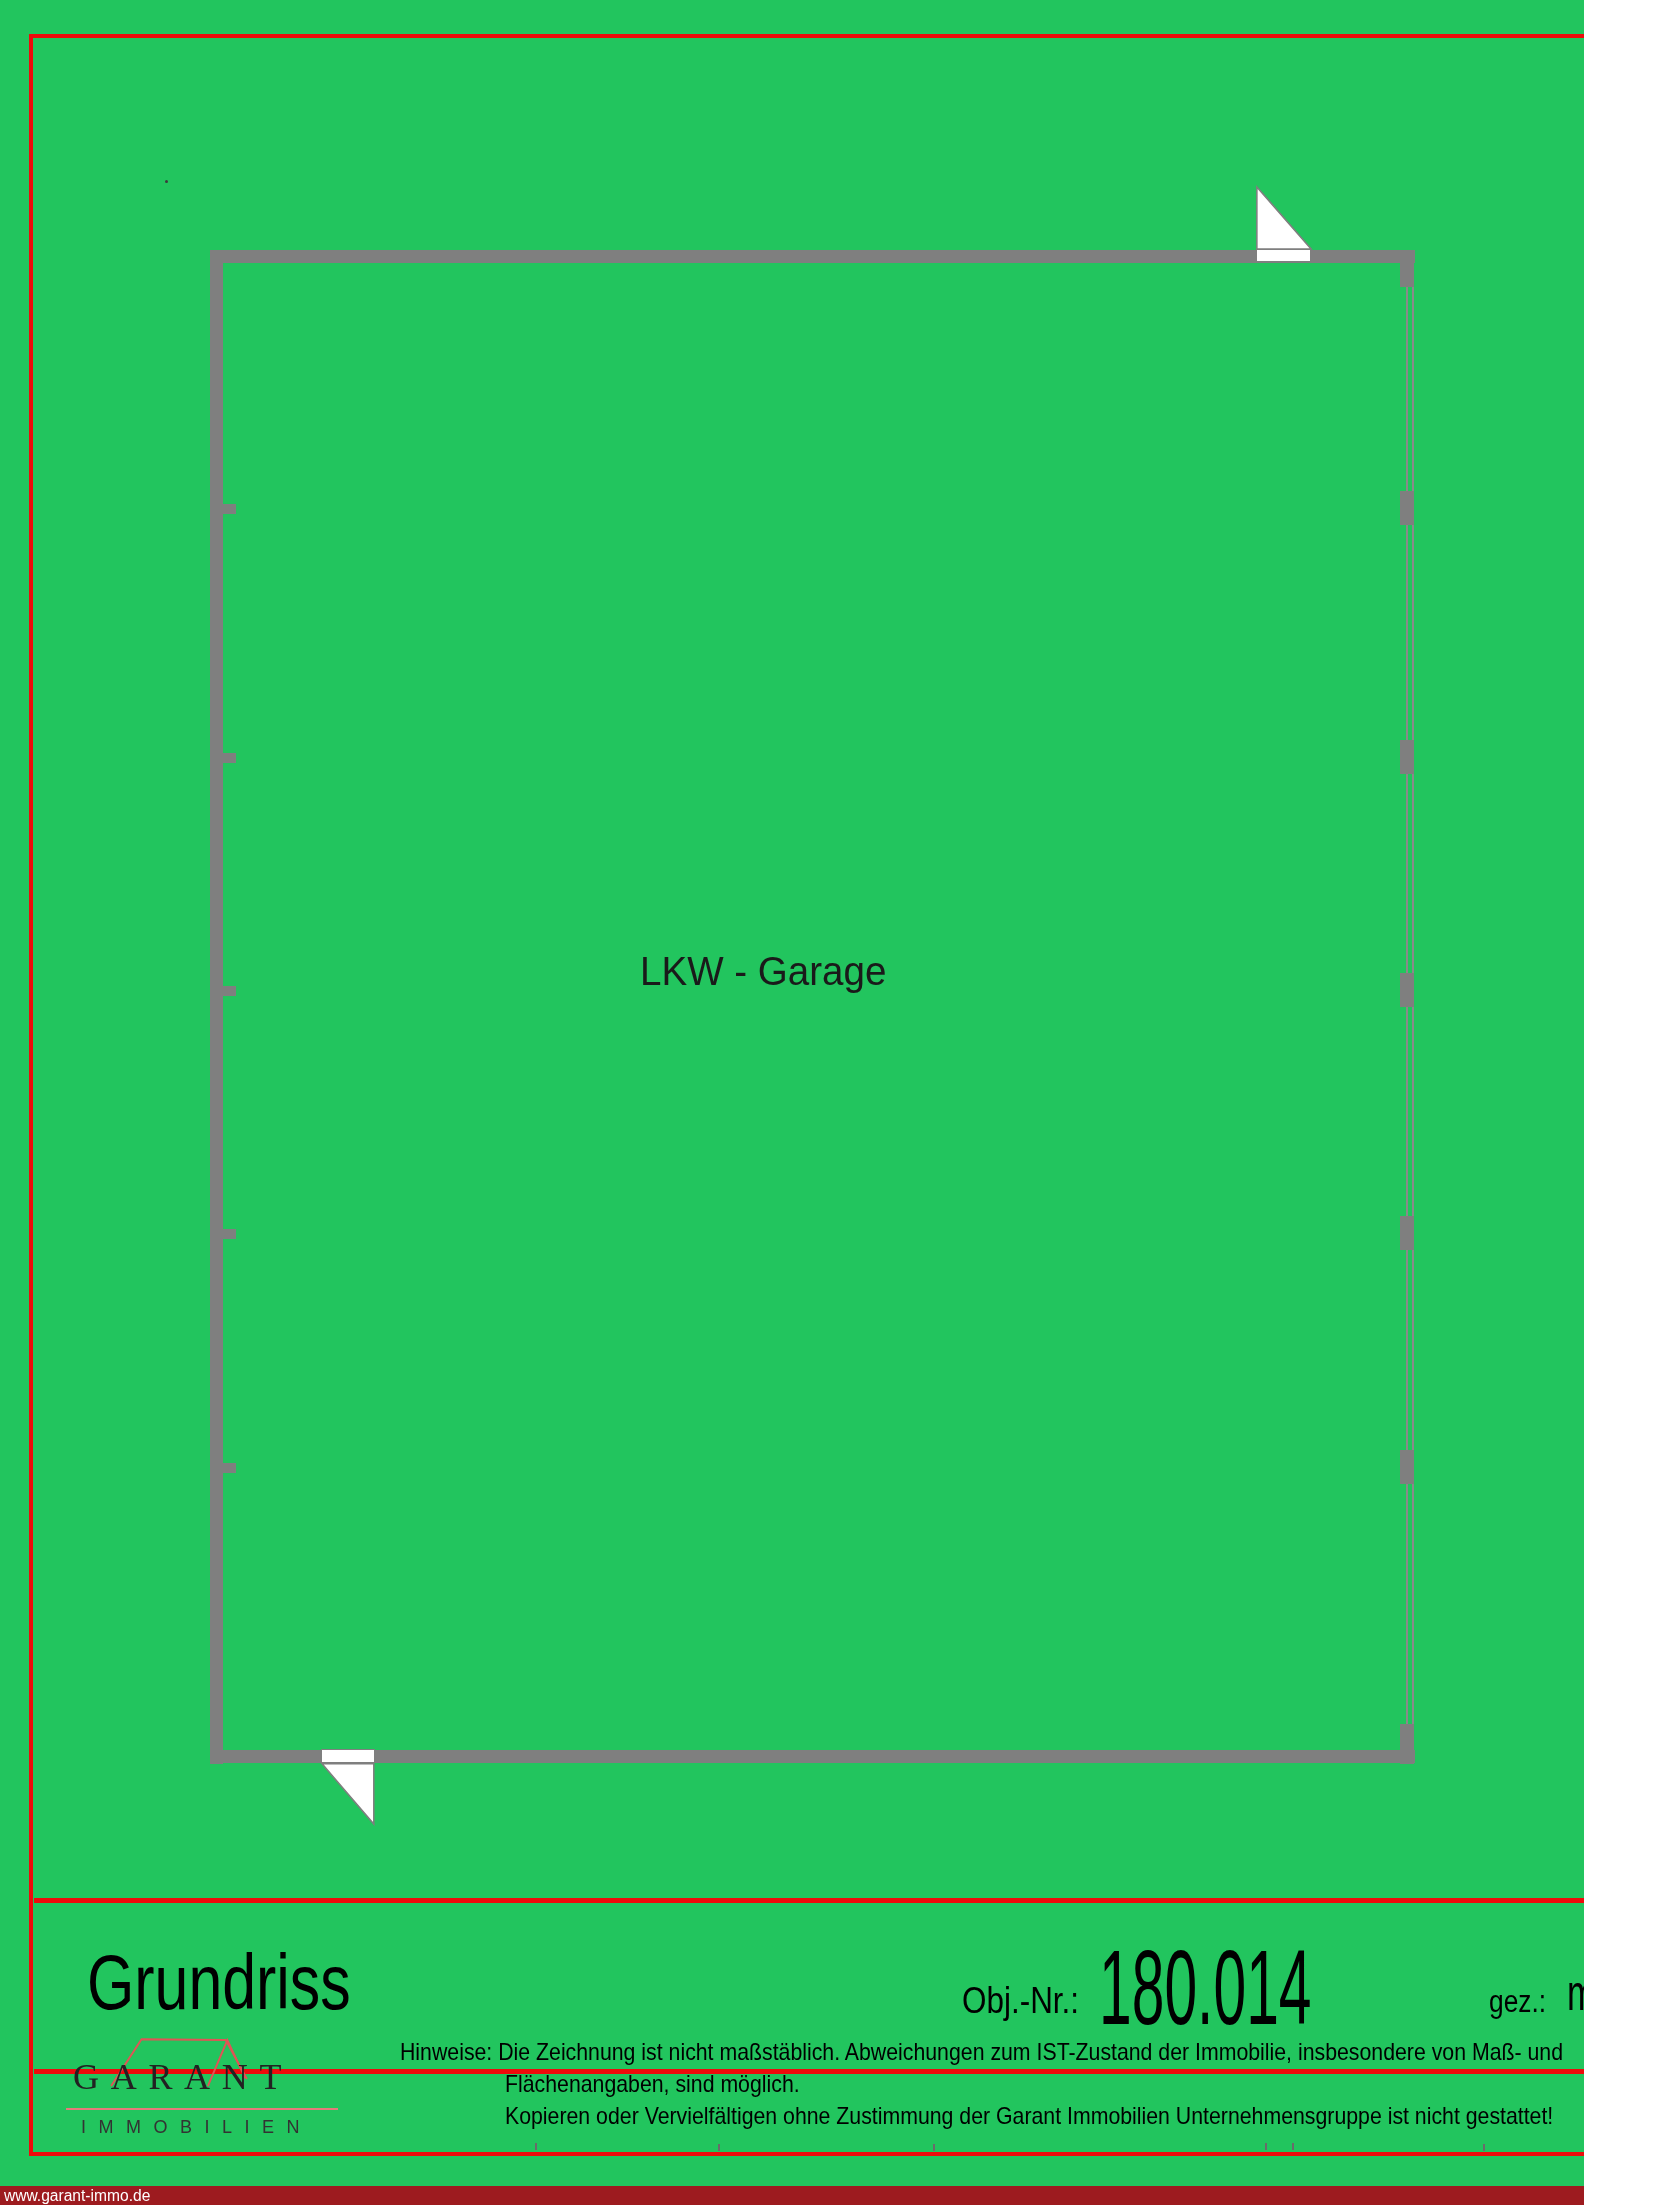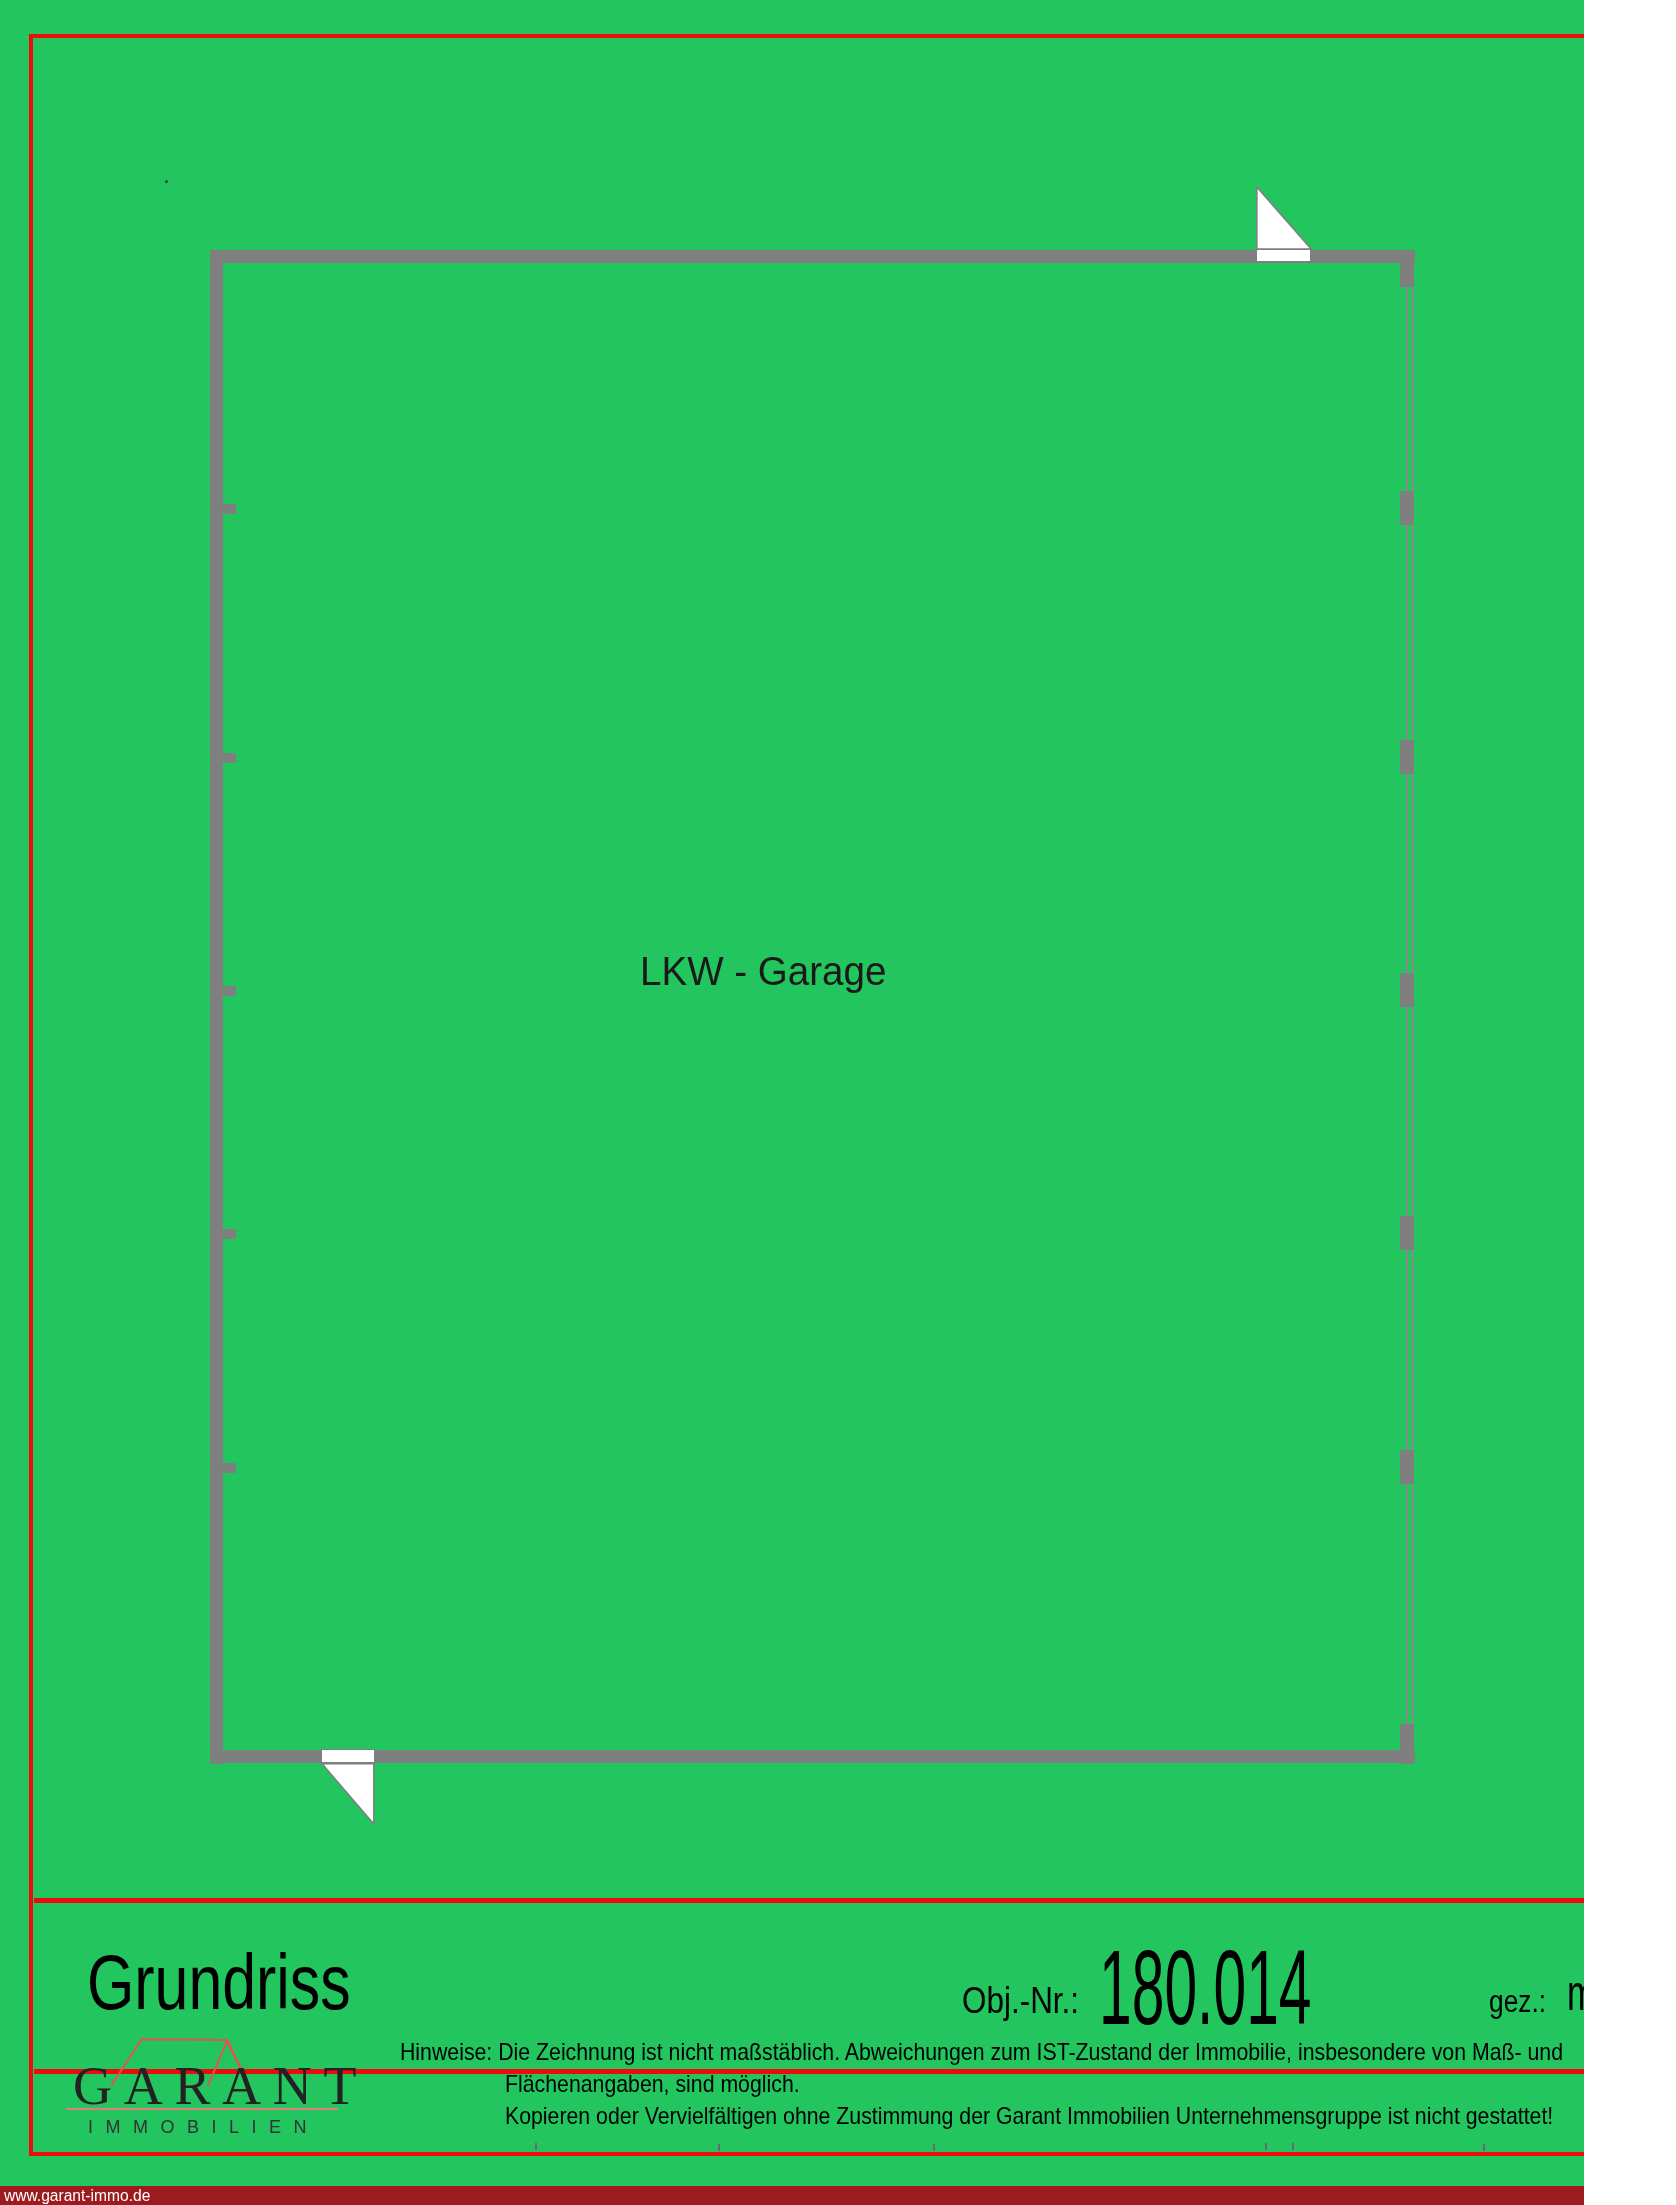--- a/index.html
+++ b/index.html
@@ -16,21 +16,21 @@
   .pilaster{background:#7f7f7f;}
   .room-label{font-size:41px;color:#1a1a1a;transform:scaleX(0.94);transform-origin:0 0;white-space:nowrap;line-height:1;}
   .stray-dot{width:3.1px;height:3.1px;background:#3c3c3c;border-radius:50%;}
   
   .title-grundriss{font-size:78px;color:#000;line-height:1;transform:scaleX(0.78);transform-origin:0 0;white-space:nowrap;}
   .obj-label{font-size:37px;color:#000;line-height:1;transform:scaleX(0.85);transform-origin:0 0;white-space:nowrap;}
   .obj-value{font-size:105px;color:#000;line-height:1;transform:scaleX(0.56);transform-origin:0 0;white-space:nowrap;}
   .gez-label{font-size:31px;color:#000;line-height:1;transform:scaleX(0.85);transform-origin:0 0;white-space:nowrap;}
   .gez-value{font-size:50px;color:#000;line-height:1;transform:scaleX(0.70);transform-origin:0 0;white-space:nowrap;}
   
-  .garant-wordmark{font-family:"Liberation Serif",serif;font-size:54px;letter-spacing:11.7px;color:#222;line-height:1;white-space:nowrap;}
+  .garant-wordmark{font-family:"Liberation Serif",serif;font-size:36px;letter-spacing:11.7px;color:#222;line-height:1;white-space:nowrap;}
   .garant-underline{height:2.3px;background:#e57b7b;}
   .garant-subtitle{font-size:18px;letter-spacing:12.5px;color:#333;line-height:1;white-space:nowrap;}
   
   .disc-line{font-size:23.4px;color:#000;line-height:1;transform:scaleX(0.91);transform-origin:0 0;white-space:nowrap;}
   .remnant{width:2.3px;height:7px;background:#6a6a6a;}
   
   .footer-bar{left:0;top:2186px;width:1676px;height:19.5px;color:#fff;}
   .footer-url{font-size:15.6px;line-height:19.5px;color:#fff;white-space:nowrap;}
   .footer-obj{font-size:17px;line-height:19.5px;color:#fff;white-space:nowrap;}
 </style>
@@ -90,21 +90,21 @@
     <div class="abs gez-value" style="left:1567px;top:1968px;">m</div>
   </div>
 
   <div>
     <svg class="abs" style="left:101px;top:2032px;" width="156" height="59" viewBox="0 0 200 75">
       <polyline points="13,69 52,9 160,10 187,60" fill="none" stroke="#e05555" stroke-width="2.5"></polyline>
       <polyline points="137,69 162,10 185,59" fill="none" stroke="#e05555" stroke-width="2.5"></polyline>
     </svg>
     <div class="abs garant-wordmark" style="left:73px;top:2059px;">GARANT</div>
     <div class="abs garant-underline" style="left:66px;top:2108px;width:272px;"></div>
-    <div class="abs garant-subtitle" style="left:88px;top:2118px;">IMMOBILIEN</div>
+    <div class="abs garant-subtitle" style="left:81px;top:2118px;">IMMOBILIEN</div>
 
     <div>
       <div class="abs disc-line" style="left:400px;top:2041px;">
         <span>Hinweise:</span>
         <span>Die Zeichnung ist nicht maßstäblich. Abweichungen zum IST-Zustand der Immobilie, insbesondere von Maß- und</span>
       </div>
       <div class="abs disc-line" style="left:505px;top:2073px;">Flächenangaben, sind möglich.</div>
       <div class="abs disc-line" style="left:505px;top:2105px;">Kopieren oder Vervielfältigen ohne Zustimmung der Garant Immobilien Unternehmensgruppe ist nicht gestattet!</div>
 
       <div class="abs remnant" style="left:535px;top:2143px;"></div>

